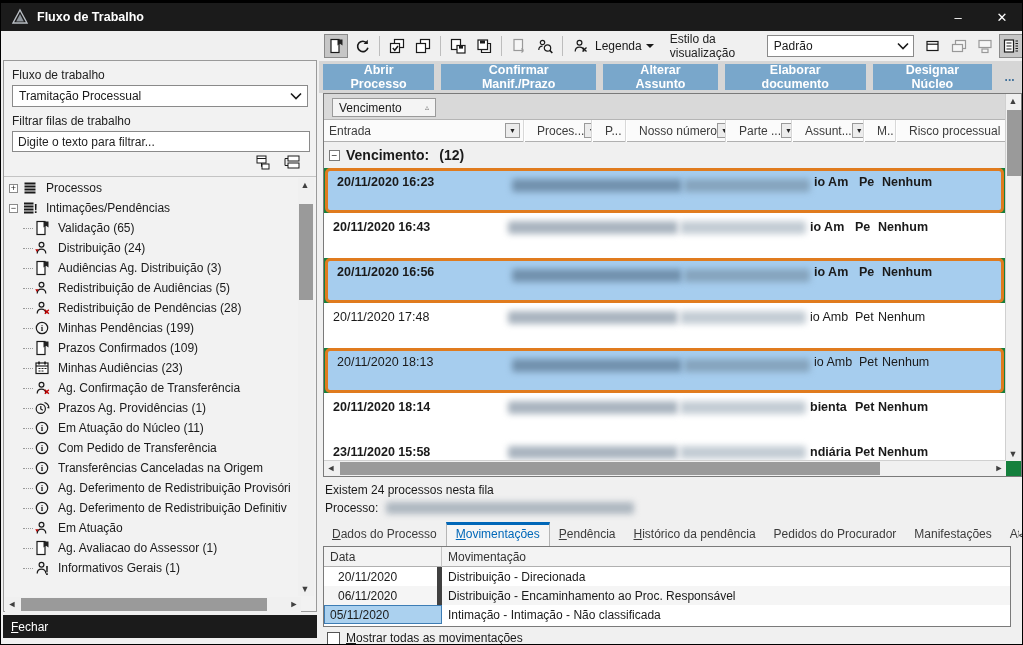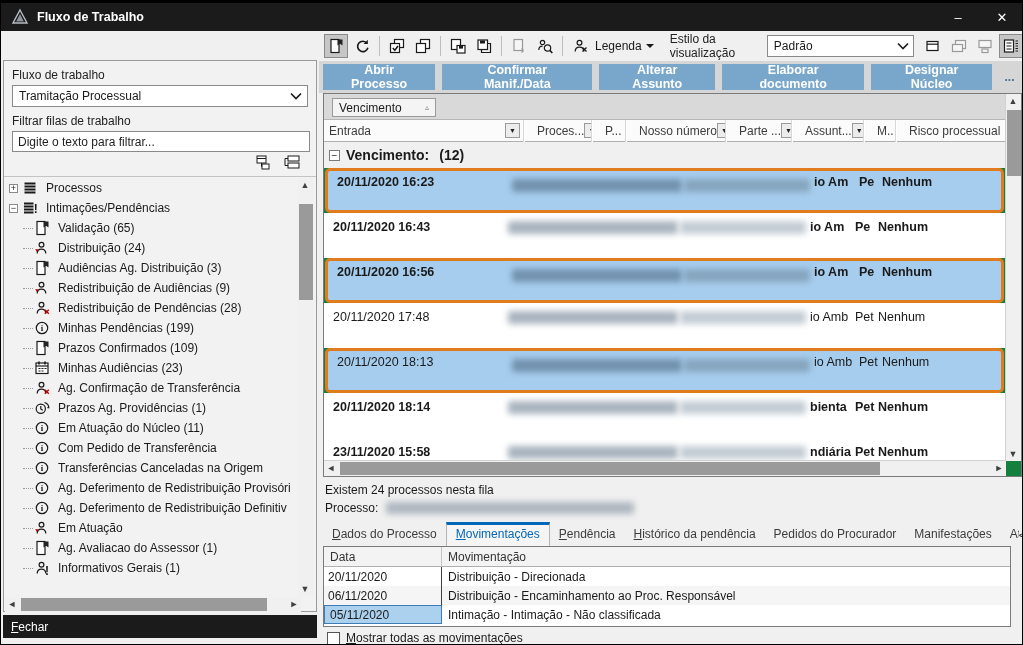--- a/index.html
+++ b/index.html
@@ -107,21 +107,21 @@
   .dtab.active{border-top:3px solid #0067b8;border-left:1px solid #b5b5b5;border-right:1px solid #b5b5b5;
       color:#0067b8;background:#f5f5f5;padding-top:2px;}
   .dtab.clipped{max-width:66px;overflow:hidden;}
   #dtabscroll{width:14px;text-align:center;color:#222;padding-bottom:5px;font-size:11px;}
   #dgrid{position:absolute;left:4px;top:515px;width:688px;height:81px;border:1px solid #7a7a7a;background:#fff;}
   #dghead{display:flex;height:20px;background:#f3f3f3;border-bottom:1px solid #b0b0b0;color:#333;align-items:center;}
   #dghead .dh1{width:118px;padding-left:6px;border-right:1px solid #c4c4c4;height:20px;display:flex;align-items:center;}
   #dghead .dh2{flex:1;padding-left:6px;}
   .drow{display:flex;height:19px;align-items:center;}
   .drow.alt{background:#f5f5f5;}
-  .drow .d1{width:118px;padding-left:4px;height:19px;display:flex;align-items:center;border-right:1px solid #404040;}
+  .drow .d1{width:118px;padding-left:14px;height:19px;display:flex;align-items:center;border-right:5px solid #404040;}
   .drow .d2{flex:1;padding-left:6px;}
   .drow.sel .d1{background:#abd1ef;border:1px solid #3d7db5;padding-left:5px;}
   #chkline{position:absolute;left:8px;top:600px;display:flex;align-items:center;gap:6px;}
   #chkbox{width:13px;height:13px;border:1px solid #555;background:#fff;}
   u{text-decoration:underline;}
   svg{display:block;}
 </style>
 </head>
 <body>
 
@@ -228,21 +228,21 @@
           </div>
           <div class="trow child">
             <span class="stub"></span>
             <span class="ticon">
               <svg width="16" height="16" viewBox="0 0 16 16">
                 <circle cx="7.5" cy="4.8" r="2.4" stroke="#1a1a1a" stroke-width="1.2" fill="none"></circle>
                 <path d="M3.2 13.5c0-3 1.9-4.4 4.3-4.4s4.3 1.4 4.3 4.4" stroke="#1a1a1a" stroke-width="1.2" fill="none"></path>
                 <path d="M1.2 9.2h3.4L2.9 12z" fill="#c00000"></path>
               </svg>
             </span>
-            <span class="tlabel">Redistribuição de Audiências (9)</span>
+            <span class="tlabel">Redistribuição de Audiências (5)</span>
           </div>
           <div class="trow child">
             <span class="stub"></span>
             <span class="ticon">
               <svg width="16" height="16" viewBox="0 0 16 16">
                 <circle cx="7.5" cy="4.8" r="2.4" stroke="#1a1a1a" stroke-width="1.2" fill="none"></circle>
                 <path d="M3.2 13.5c0-3 1.9-4.4 4.3-4.4s4.3 1.4 4.3 4.4" stroke="#1a1a1a" stroke-width="1.2" fill="none"></path>
                 <path d="M10.8 9.8l4 4m0-4-4 4" stroke="#c00000" stroke-width="1.4"></path>
               </svg>
             </span>
@@ -508,21 +508,21 @@
               <path d="M12.5 3h2.5M12.5 5.5h2.5M12.5 8h2.5M12.5 10.5h2.5M12.5 13h2.5" stroke="#1a1a1a" stroke-width="1.2" fill="none"></path>
               <path d="M3.5 5h5M3.5 8h5M3.5 11h5" stroke="#1a1a1a" stroke-width="1.2" fill="none"></path>
             </svg>
           </span>
         </span>
     </div>
 
     <div id="actions">
       <span id="actbtns" style="display:flex;gap:7px;">
           <button class="abtn">Abrir Processo</button>
-          <button class="abtn">Confirmar Manif./Data</button>
+          <button class="abtn">Confirmar Manif./Prazo</button>
           <button class="abtn">Alterar Assunto</button>
           <button class="abtn">Elaborar documento</button>
           <button class="abtn">Designar Núcleo</button>
         </span>
       <span id="morebtn">...</span>
     </div>
 
     <div id="gridbox">
       <div id="groupbar">
         <div id="groupchip">

